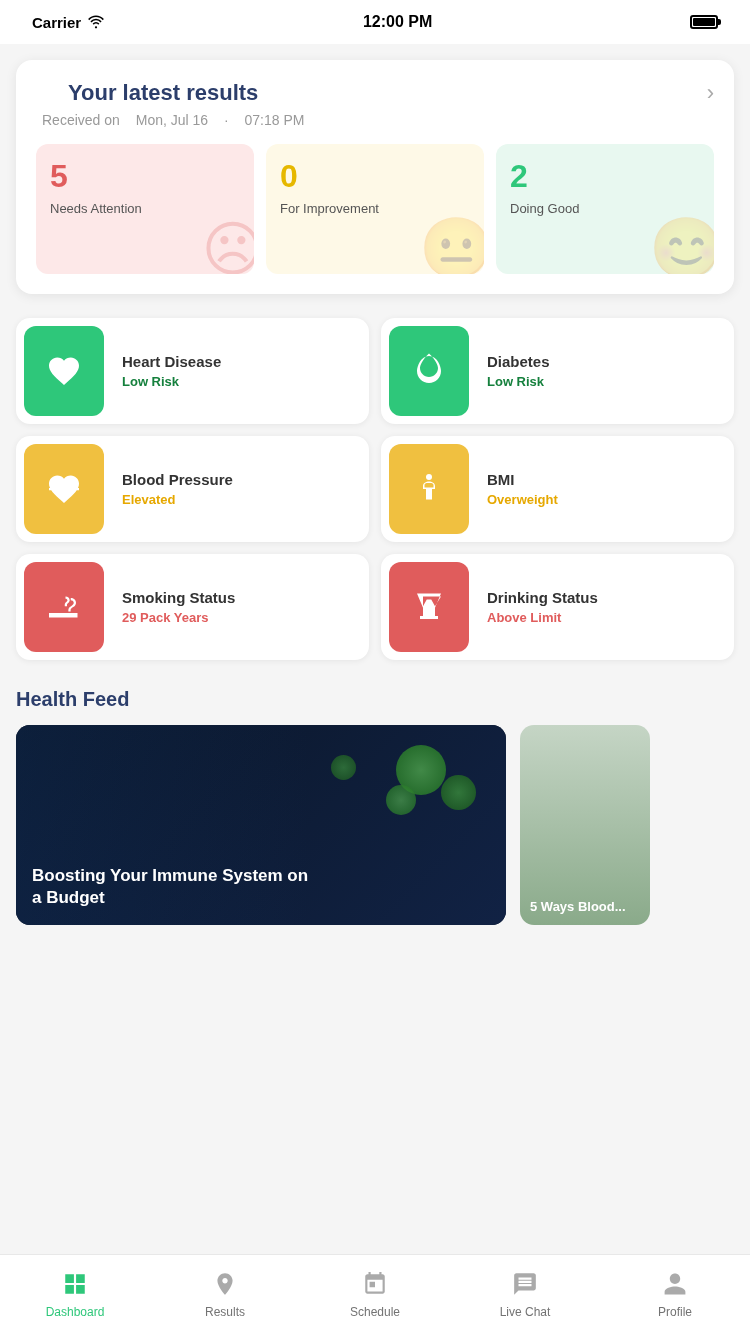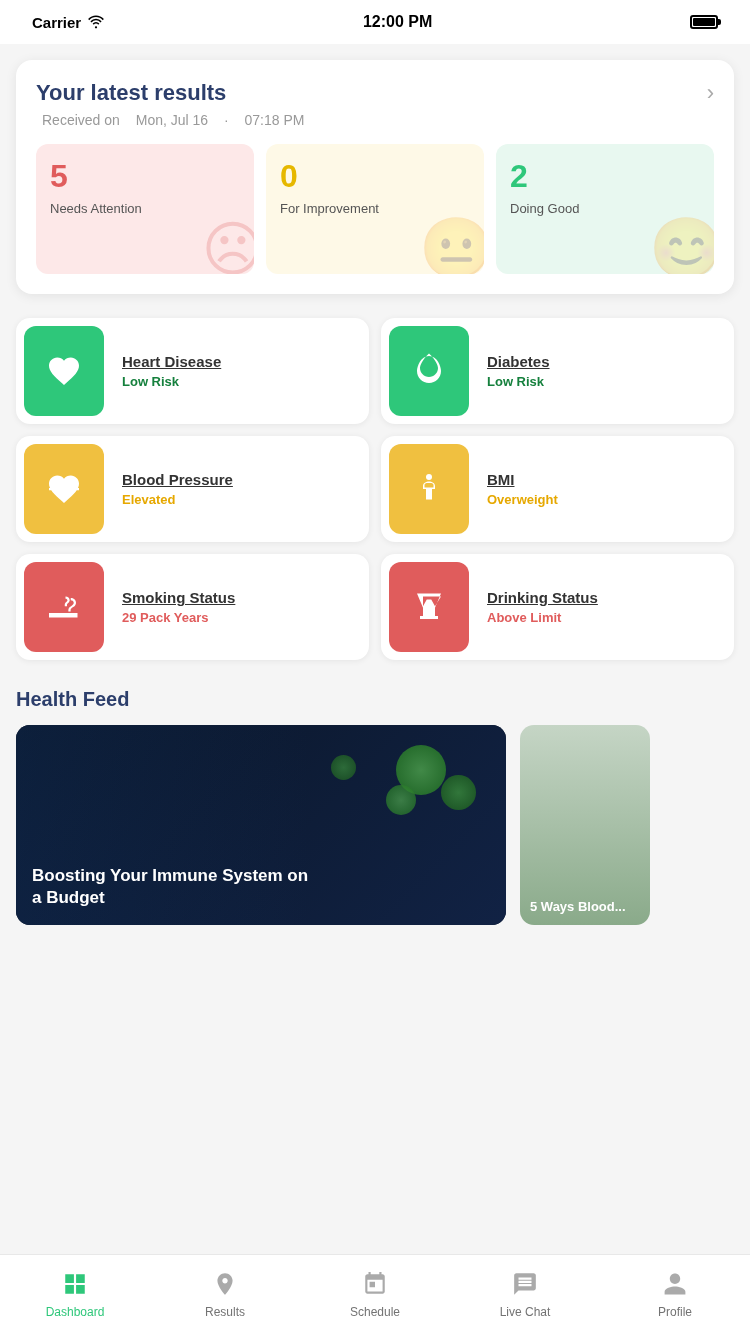--- a/index.html
+++ b/index.html
@@ -46,20 +46,21 @@
       border-radius: 16px;
       padding: 20px;
       box-shadow: 0 2px 12px rgba(0,0,0,0.08);
       margin-bottom: 24px;
     }
     .results-header {
       display: flex;
       justify-content: space-between;
       align-items: center;
       margin-bottom: 6px;
+      margin-left: 32px;
     }
     .results-title { font-size: 22px; font-weight: 700; color: #2c3e6b; }
     .results-chevron { font-size: 22px; color: #aaa; font-weight: 300; }
     .results-date { font-size: 14px; color: #999; margin-bottom: 16px; }
     .results-date span { margin: 0 6px; }
 
     .results-grid {
       display: grid;
       grid-template-columns: 1fr 1fr 1fr;
       gap: 12px;
@@ -113,21 +114,21 @@
       justify-content: center;
       border-radius: 12px;
       margin: 8px;
       flex-shrink: 0;
     }
     .health-card-icon.green { background: #2ec77a; }
     .health-card-icon.yellow { background: #f0c040; }
     .health-card-icon.red { background: #e05c5c; }
     .health-card-icon svg { width: 36px; height: 36px; fill: #fff; }
     .health-card-text { padding: 8px 10px; }
-    .health-card-name { font-size: 15px; font-weight: 600; color: #333; margin-bottom: 4px; text-decoration: underline; }
+    .health-card-name { font-size: 15px; font-weight: 600; color: #333; margin-bottom: 4px; }
     .health-card-status { font-size: 13px; font-weight: 600; }
     .status-green { color: #15803d; }
     .status-yellow { color: #e6a800; }
     .status-red { color: #e05c5c; }
 
     
     .section-title {
       font-size: 20px;
       font-weight: 700;
       color: #2c3e6b;

